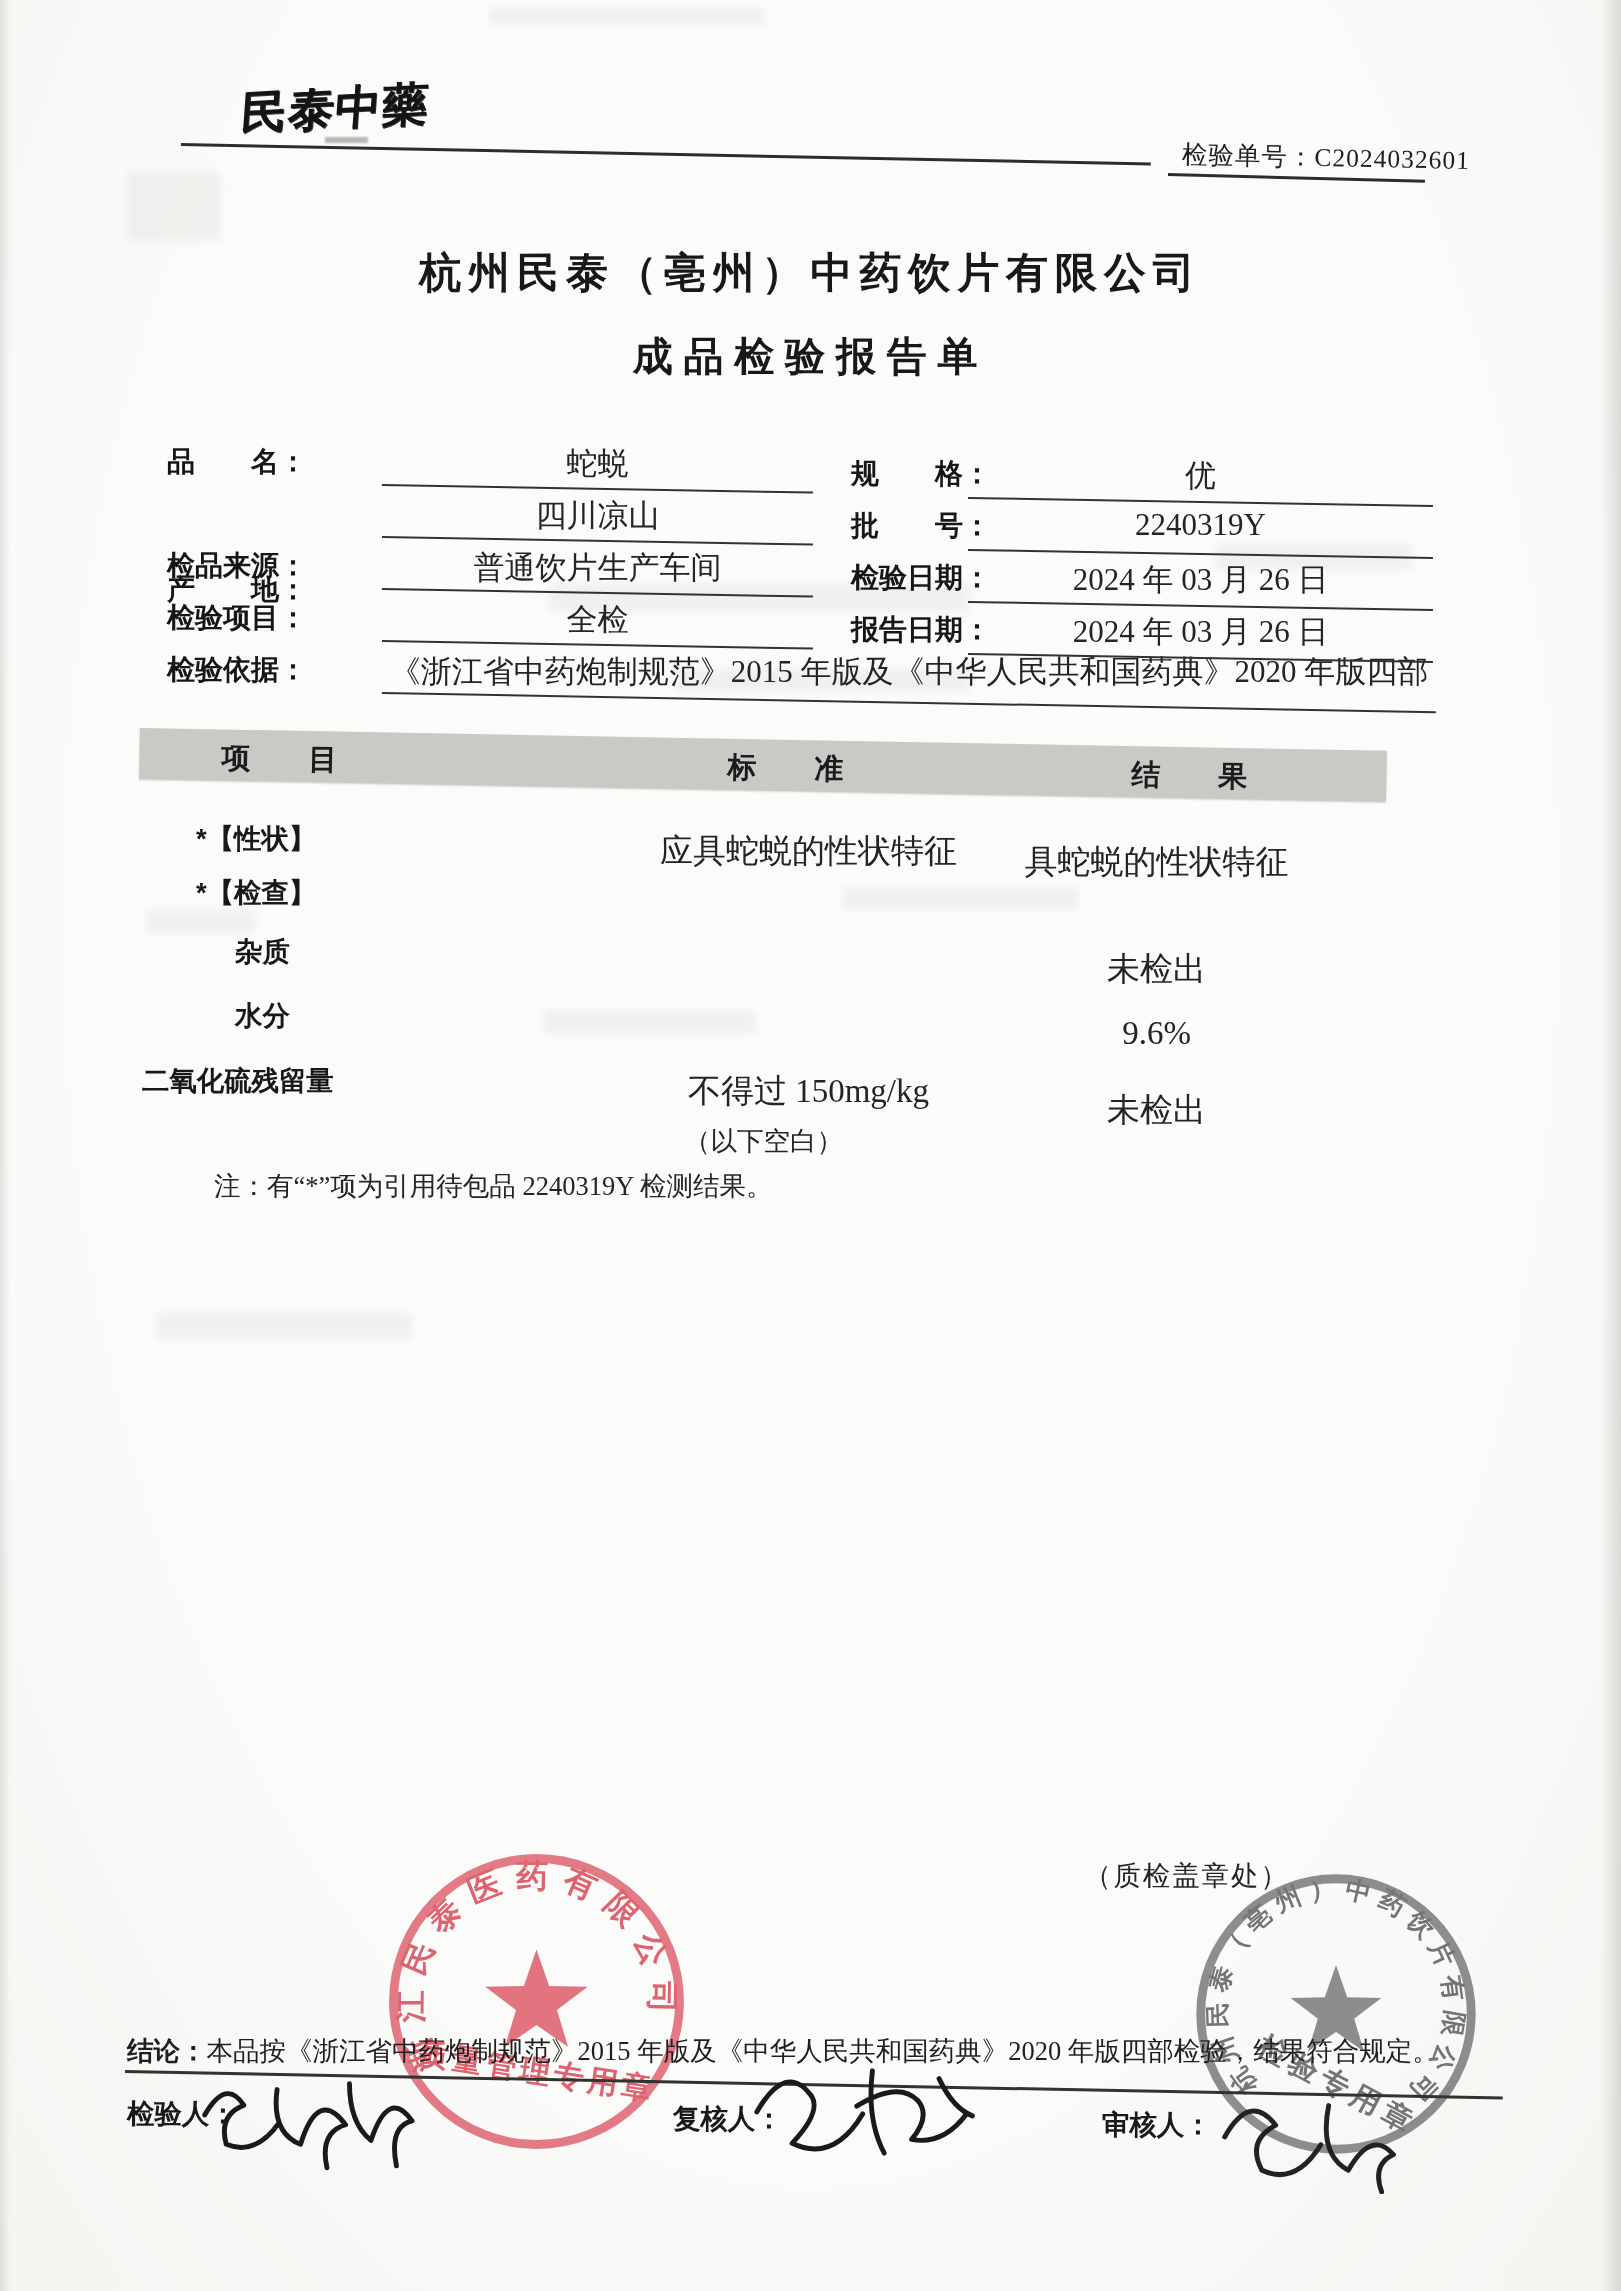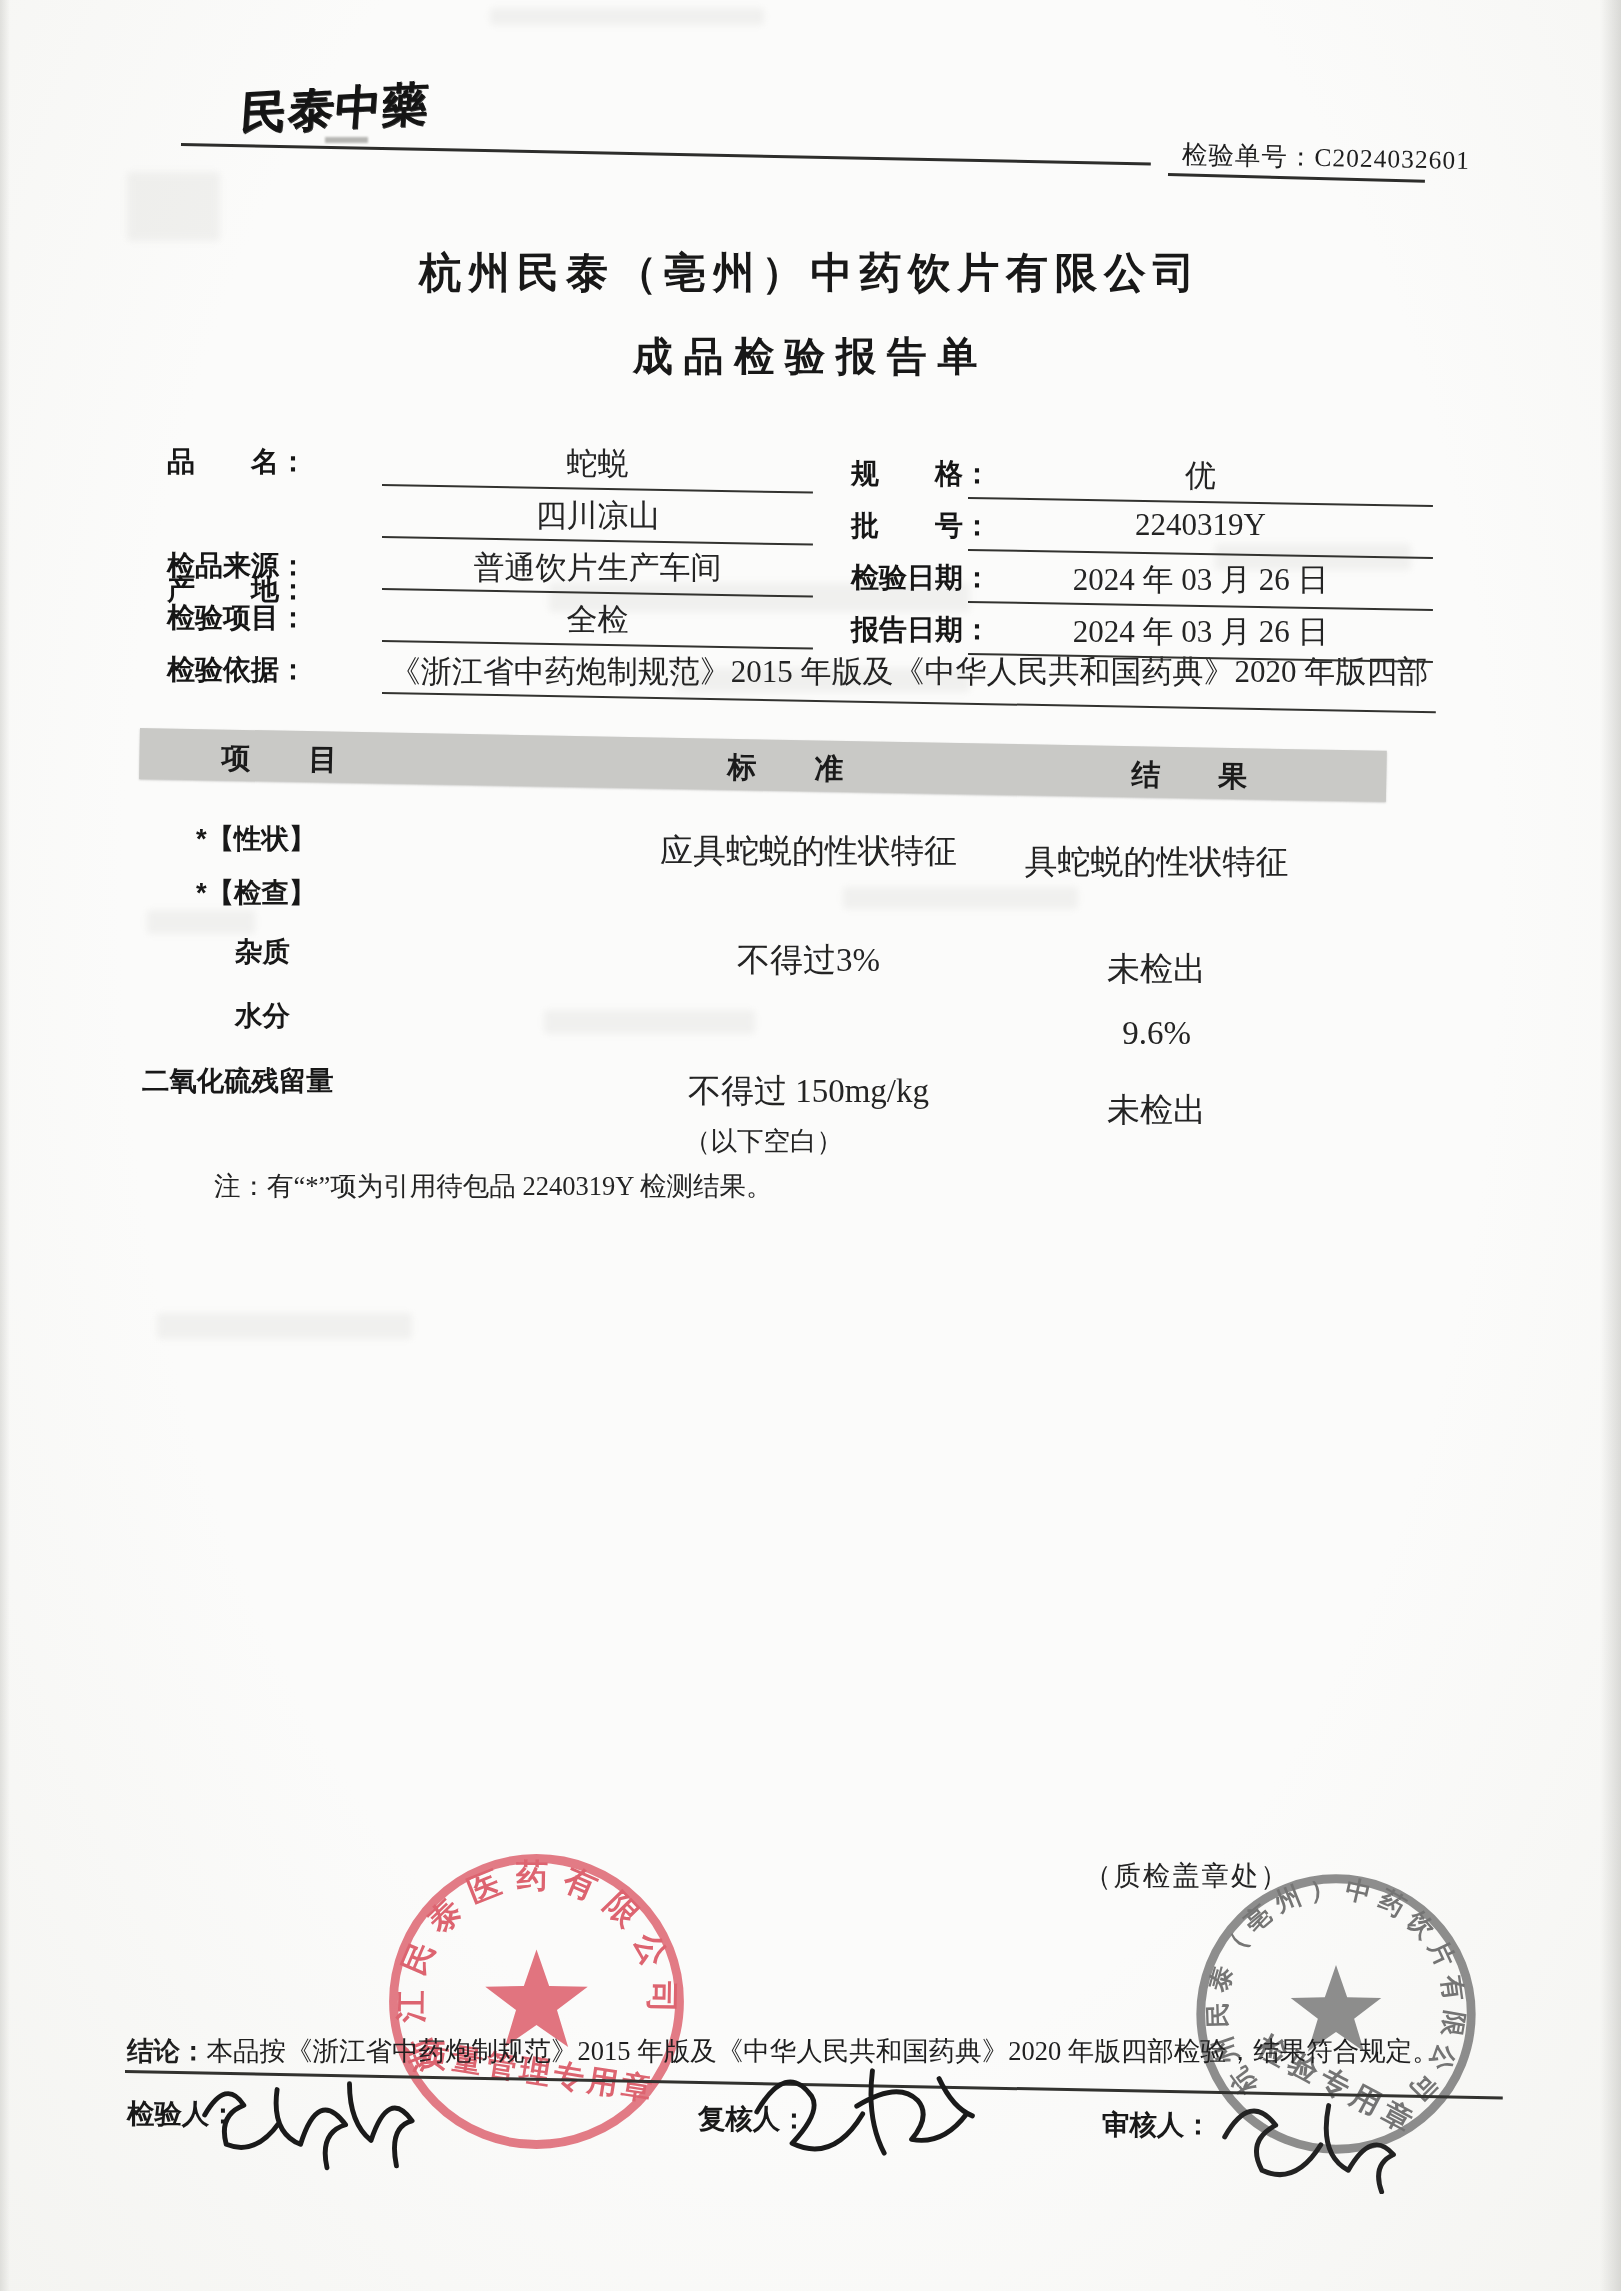--- a/index.html
+++ b/index.html
@@ -115,21 +115,20 @@
     <span class="hcell" style="left:992px;">结　　果</span>
   </div>
 
   <div class="abs titem" style="left:196px;top:821px;">*【性状】</div>
   <div class="abs tstd" style="left:539px;top:829px;width:539px;">应具蛇蜕的性状特征</div>
   <div class="abs tres" style="left:980px;top:840px;width:353px;">具蛇蜕的性状特征</div>
 
   <div class="abs titem" style="left:196px;top:875px;">*【检查】</div>
 
   <div class="abs titem" style="left:235px;top:934px;">杂质</div>
-  <div class="abs tstd" style="left:539px;top:938px;width:539px;">不得过3%</div>
   <div class="abs tres" style="left:980px;top:947px;width:353px;">未检出</div>
 
   <div class="abs titem" style="left:235px;top:998px;">水分</div>
   <div class="abs tres" style="left:980px;top:1015px;width:353px;">9.6%</div>
 
   <div class="abs titem" style="left:142px;top:1063px;font-family:Liberation Serif, serif;">二氧化硫残留量</div>
   <div class="abs tstd" style="left:539px;top:1069px;width:539px;">不得过 150mg/kg</div>
   <div class="abs tres" style="left:980px;top:1088px;width:353px;">未检出</div>
 
   <div class="abs note" style="left:684px;top:1123px;">（以下空白）</div>
@@ -158,21 +157,21 @@
       <textPath href="#ringR" startOffset="4">杭州民泰（亳州）中药饮片有限公司</textPath>
     </text>
     <polygon points="150,100 161.4,133 196.2,133.7 168.5,154.8 178.6,188.2 150,168.3 121.4,188.2 131.5,154.8 103.8,133.7 138.6,133" fill="#5e5e5e" opacity="0.85"></polygon>
     <text class="ringtext" x="150" y="232" text-anchor="middle" font-size="30" letter-spacing="6" fill="#585858" transform="rotate(28 150 225)">检验专用章</text>
   </svg>
 
   <div class="abs concl" style="left:127px;top:2033px;"><b>结论：</b><span>本品按《浙江省中药炮制规范》2015 年版及《中华人民共和国药典》2020 年版四部检验，结果符合规定。</span></div>
   <div class="uline" style="left:125px;top:2070px;width:1378px;height:2.9px;transform:rotate(1.1deg);"></div>
 
   <div class="abs signlabel" style="left:127px;top:2096px;">检验人：</div>
-  <div class="abs signlabel" style="left:698px;top:2101px;text-align:center;">复核人：</div>
+  <div class="abs signlabel" style="left:673px;top:2101px;text-align:center;">复核人：</div>
   <div class="abs signlabel" style="left:1102px;top:2107px;">审核人：</div>
 
   <svg class="abs" style="left:191px;top:2058px;" width="225" height="113" viewBox="0 0 230 115">
     <path d="M14,58 q22,-38 40,-10 q-26,10 -18,40 q30,12 54,-22 M88,32 q-6,44 24,56 q18,-58 46,-20 q-27,8 -19,44 M162,26 q0,40 22,58 q18,-54 42,-20 q-24,6 -16,46" fill="none" stroke="#1a1a1a" stroke-width="5" stroke-linecap="round" stroke-linejoin="round"></path>
   </svg>
   <svg class="abs" style="left:747px;top:2049px;" width="245" height="123" viewBox="0 0 250 125">
     <path d="M10,64 q30,-52 56,-16 q10,16 -20,48 q42,20 72,-30 M128,22 q-6,50 12,84 M112,58 q42,-26 62,-6 q14,16 -6,40 q32,6 56,-26 M196,30 q14,30 34,38" fill="none" stroke="#1a1a1a" stroke-width="5" stroke-linecap="round" stroke-linejoin="round"></path>
   </svg>
   <svg class="abs" style="left:1209px;top:2076px;" width="206" height="118" viewBox="0 0 210 120">
     <path d="M16,62 q26,-46 52,-12 q-30,16 -14,46 q34,16 60,-26 M122,30 q-10,50 20,66 q24,-42 46,-16 q-22,10 -12,38" fill="none" stroke="#222" stroke-width="5" stroke-linecap="round" stroke-linejoin="round"></path>

